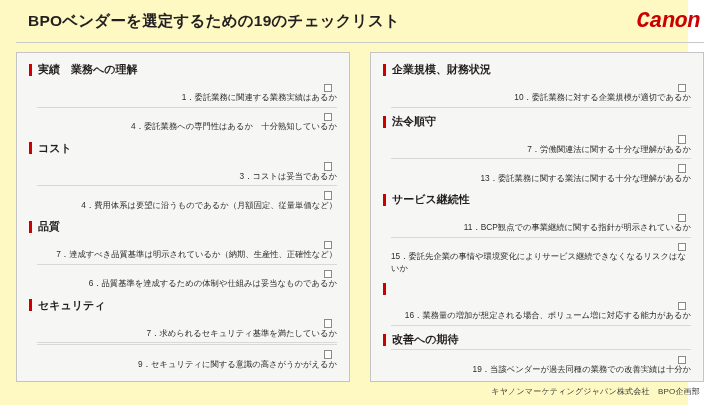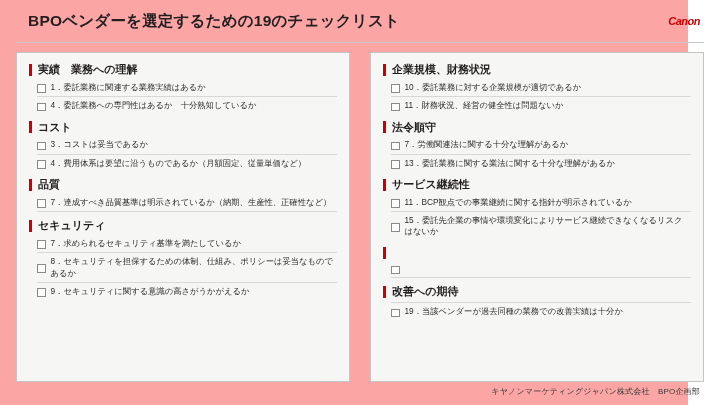--- a/index.html
+++ b/index.html
@@ -12,21 +12,21 @@
     overflow: hidden;
     background: #ffffff;
     font-family: "Liberation Sans", "DejaVu Sans", sans-serif;
     color: #231f20;
   }
   .slide {
     position: relative;
     width: 688px;
     height: 405px;
     box-sizing: border-box;
-    background: #fca5a5;
+    background: #fef9c3;
   }
   
   .header {
     position: absolute;
     top: 0;
     left: 0;
     width: 720px;
     height: 42px;
     box-sizing: border-box;
     display: flex;
@@ -36,22 +36,22 @@
   }
   .header-title {
     font-size: 15.5px;
     font-weight: bold;
     letter-spacing: 0.2px;
     color: #231f20;
     line-height: 1.1;
     white-space: nowrap;
   }
   .brand {
-    font-family: Liberation Sans, sans-serif;
-    font-size: 11px;
+    font-family: Liberation Mono, monospace;
+    font-size: 22px;
     font-weight: bold;
     font-style: italic;
     color: #cc0000;
     letter-spacing: -0.5px;
     padding-right: 4px;
   }
   .header-rule {
     position: absolute;
     top: 42px;
     left: 16px;
@@ -96,25 +96,26 @@
   .group-bar {
     display: inline-block;
     width: 3px;
     height: 12px;
     background: #cc0000;
     margin-right: 6px;
     flex: none;
   }
   .item {
     display: flex;
-    align-items: center;
+    align-items: flex-end;
     font-size: 8.3px;
     line-height: 1.35;
     color: #2b2b2b;
     padding: 2.1px 0 2.1px 8px;
+    flex-direction: column;
   }
   .checkbox {
     display: inline-block;
     width: 6.5px;
     height: 6.5px;
     border: 1px solid #8a8a8a;
     background: #ffffff;
     margin-right: 5px;
     margin-top: 2px;
     flex: none;
@@ -193,36 +194,36 @@
       <div class="group">
         <div class="group-title">
           <span class="group-bar"></span>
           <span>品質</span>
         </div>
         <div class="item">
           <span class="checkbox"></span>
           <span class="item-text">7．達成すべき品質基準は明示されているか（納期、生産性、正確性など）</span>
         </div>
         <div class="divider"></div>
+        <div class="item">
+          <span class="checkbox"></span>
+          <span class="item-text">6．品質基準を達成するための体制や仕組みは妥当なものであるか</span>
+        </div>
       </div>
 
       <div class="group">
         <div class="group-title">
           <span class="group-bar"></span>
           <span>セキュリティ</span>
         </div>
         <div class="item">
           <span class="checkbox"></span>
           <span class="item-text">7．求められるセキュリティ基準を満たしているか</span>
         </div>
         <div class="divider"></div>
-        <div class="item">
-          <span class="checkbox"></span>
-          <span class="item-text">8．セキュリティを担保するための体制、仕組み、ポリシーは妥当なものであるか</span>
-        </div>
         <div class="divider"></div>
         <div class="item">
           <span class="checkbox"></span>
           <span class="item-text">9．セキュリティに関する意識の高さがうかがえるか</span>
         </div>
       </div>
 
     </div>
 
     <div class="panel">
@@ -230,24 +231,20 @@
       <div class="group">
         <div class="group-title">
           <span class="group-bar"></span>
           <span>企業規模、財務状況</span>
         </div>
         <div class="item">
           <span class="checkbox"></span>
           <span class="item-text">10．委託業務に対する企業規模が適切であるか</span>
         </div>
         <div class="divider"></div>
-        <div class="item">
-          <span class="checkbox"></span>
-          <span class="item-text">11．財務状況、経営の健全性は問題ないか</span>
-        </div>
       </div>
 
       <div class="group">
         <div class="group-title">
           <span class="group-bar"></span>
           <span>法令順守</span>
         </div>
         <div class="item">
           <span class="checkbox"></span>
           <span class="item-text">7．労働関連法に関する十分な理解があるか</span>
@@ -274,20 +271,21 @@
           <span class="item-text">15．委託先企業の事情や環境変化によりサービス継続できなくなるリスクはないか</span>
         </div>
       </div>
 
       <div class="group">
         <div class="group-title">
           <span class="group-bar"></span>
         </div>
         <div class="item">
           <span class="checkbox"></span>
+          <span class="item-text">16．業務量の増加が想定される場合、ボリューム増に対応する能力があるか</span>
         </div>
         <div class="divider"></div>
       </div>
 
       <div class="group">
         <div class="group-title">
           <span class="group-bar"></span>
           <span>改善への期待</span>
         </div>
         <div class="divider"></div>

